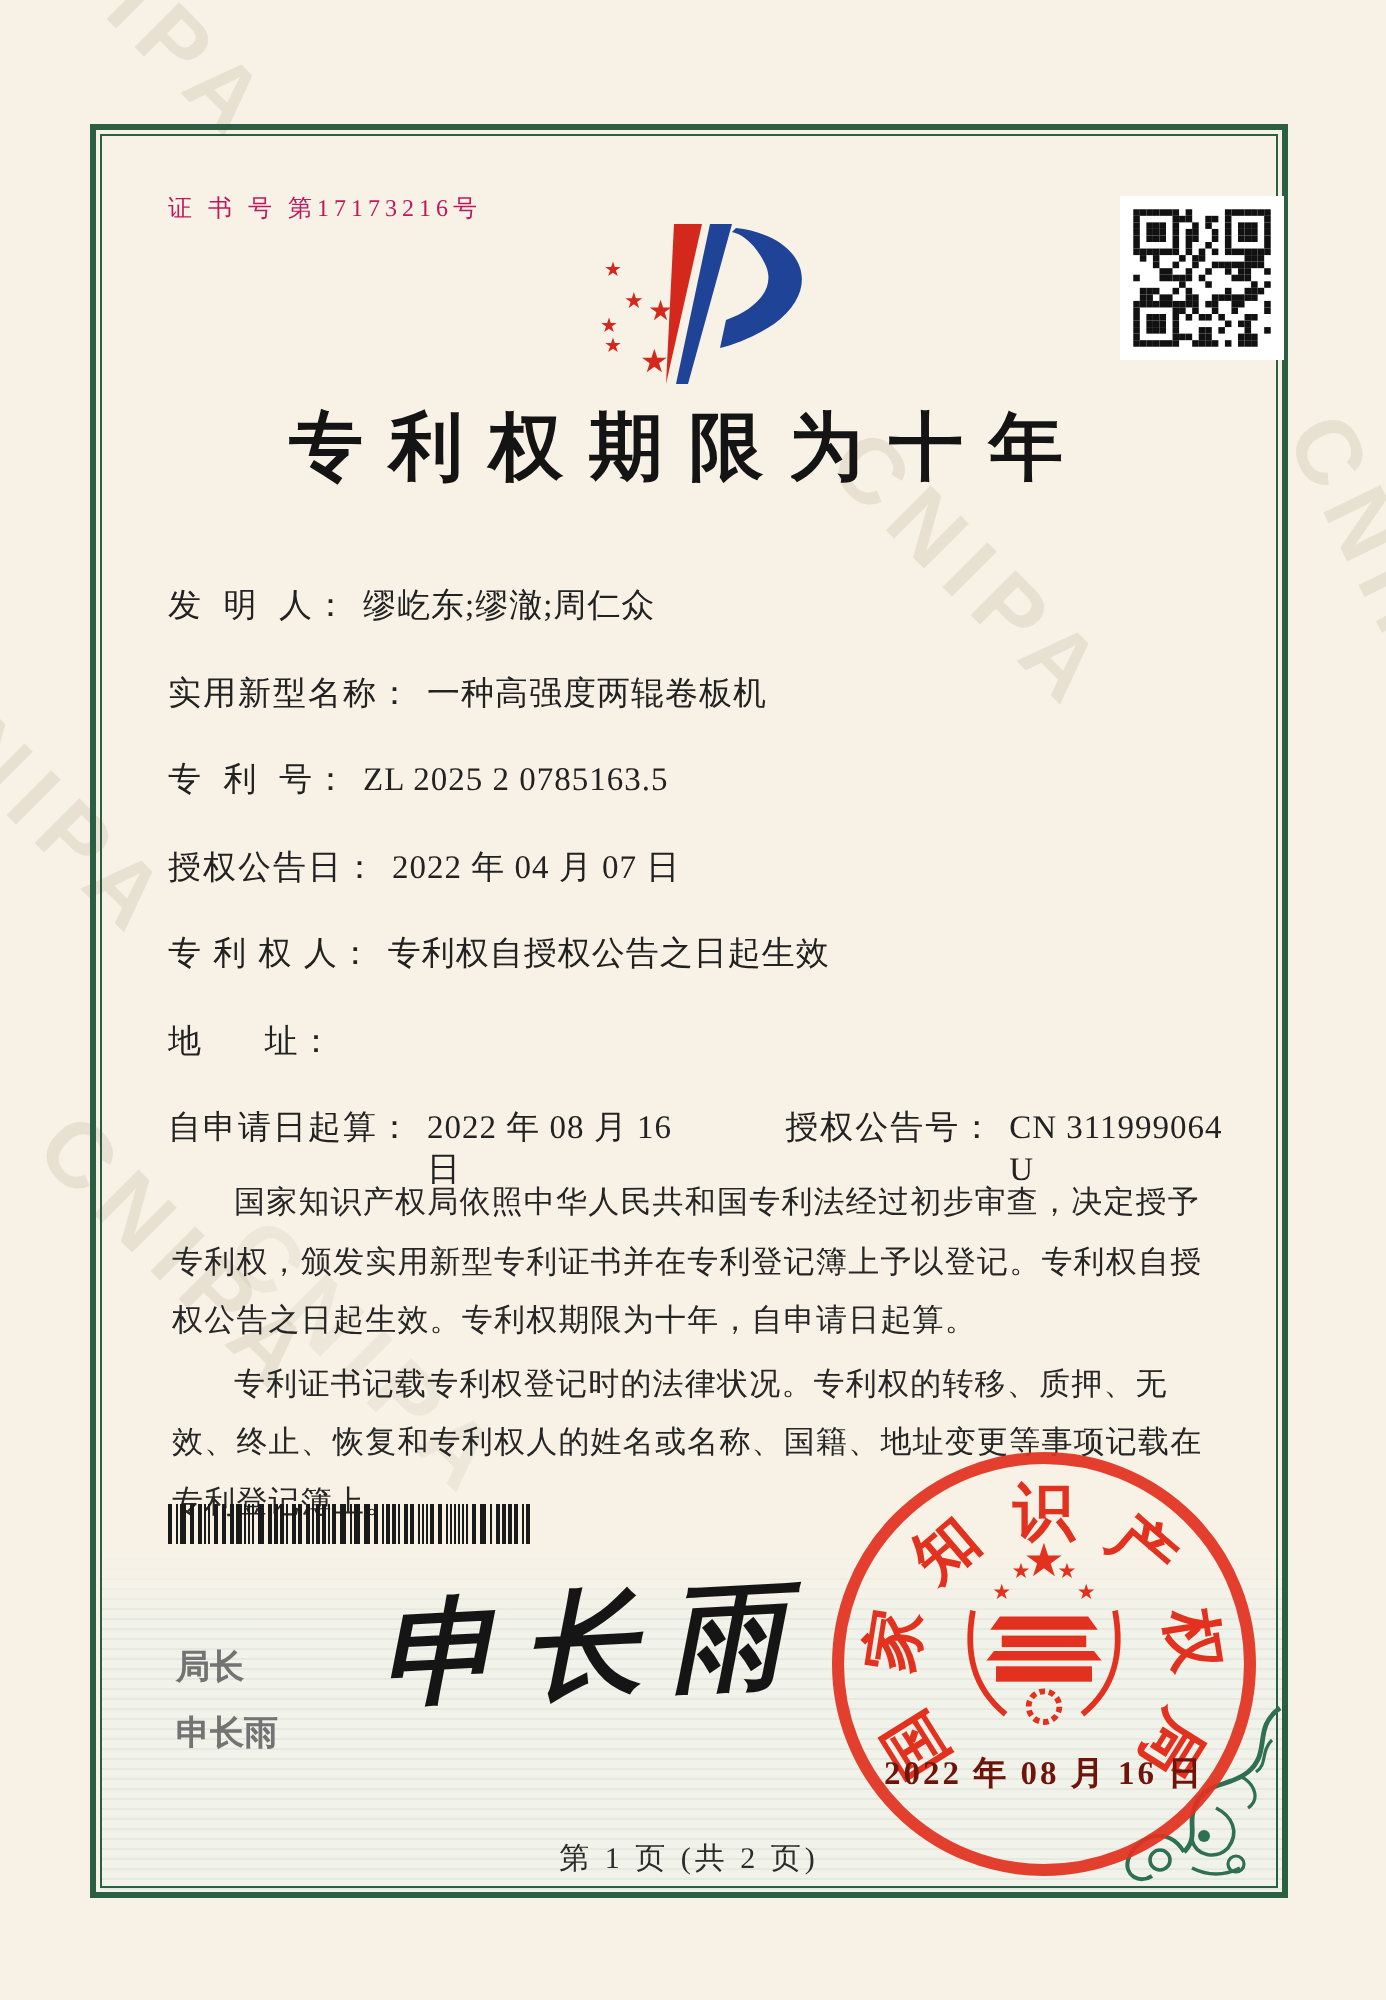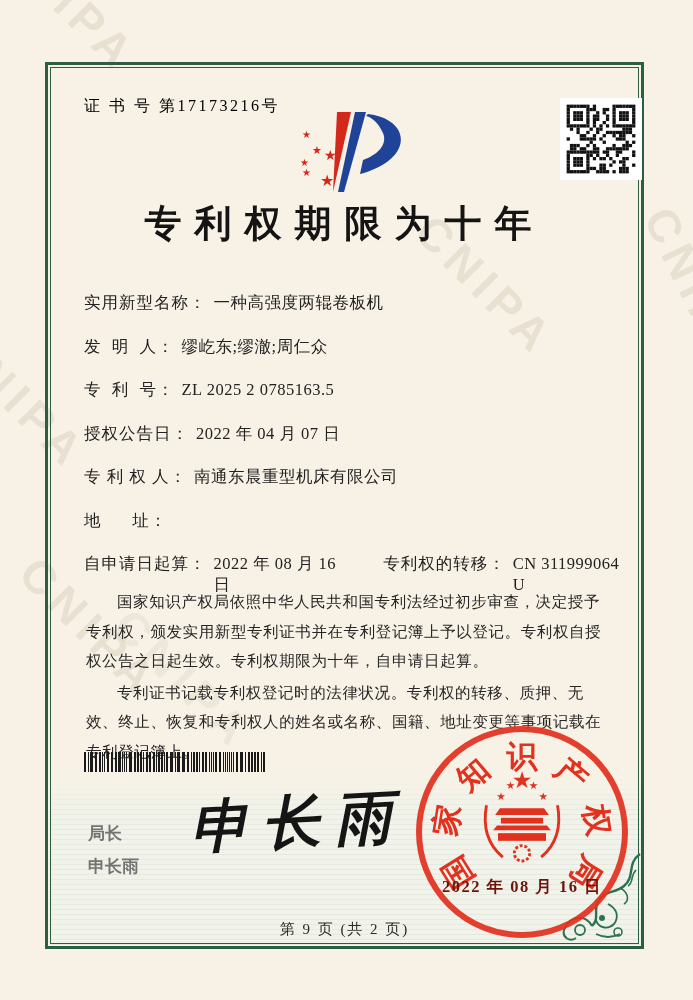--- a/index.html
+++ b/index.html
@@ -12,21 +12,21 @@
   .wm3{left:-70px;top:372px;transform:rotate(45deg);}
   .wm4{left:2px;top:600px;transform:rotate(45deg);}
   .wm5{left:608px;top:262px;transform:rotate(64deg);}
   .wm6{left:96px;top:652px;transform:rotate(45deg);color:rgba(150,138,108,0.10);}
   .wavy{position:absolute;left:50px;top:774px;width:593px;height:173px;z-index:1;
         background:repeating-linear-gradient(180deg,#e5e9e0 0 1px,#f1f2ea 1px 5px);}
   .wavy-fade{position:absolute;left:50px;top:774px;width:593px;height:40px;z-index:1;
         background:linear-gradient(180deg,#f8f2e6,rgba(248,242,230,0));}
   .frame{position:absolute;left:45px;top:62px;width:599px;height:887px;border:3px solid #2a5f43;z-index:3;box-sizing:border-box;}
   .frame::after{content:"";position:absolute;inset:2px;border:1px solid #2a5f43;}
-  .cert-no{position:absolute;left:84px;top:96px;z-index:4;font-size:16px;letter-spacing:2.5px;color:#000000;}
+  .cert-no{position:absolute;left:84px;top:96px;z-index:4;font-size:12px;letter-spacing:2.5px;color:#be185d;}
   .logo{position:absolute;left:288px;top:106px;width:150px;height:92px;z-index:4;}
   .qr{position:absolute;left:560px;top:98px;width:82px;height:82px;z-index:4;background:#fff;padding:5px;box-sizing:border-box;}
   .qr svg{width:100%;height:100%;display:block;}
   .title{position:absolute;left:45px;width:599px;top:199px;z-index:4;text-align:center;
          font-size:37px;font-weight:700;letter-spacing:13px;color:#141414;}
   .fields{position:absolute;left:84px;top:292px;width:540px;z-index:4;}
   .frow{display:flex;margin-bottom:22.5px;font-size:16.5px;line-height:21px;color:#222;}
   .frow .lbl{white-space:pre;letter-spacing:1px;}
   .frow .val{margin-left:7px;letter-spacing:0.5px;}
   .frow .lbl2{white-space:pre;margin-left:40px;letter-spacing:1px;}
@@ -305,46 +305,46 @@
         <rect x="16" y="20" width="1" height="1" fill="#111"></rect>
         <rect x="17" y="20" width="1" height="1" fill="#111"></rect>
         <rect x="18" y="20" width="1" height="1" fill="#111"></rect>
       </svg>
   </div>
 
   <div class="title">专利权期限为十年</div>
 
   <div class="fields">
       <div class="frow">
+        <span class="lbl">发  明  人：</span>
+        <span class="val">缪屹东;缪澈;周仁众</span>
+      </div>
+      <div class="frow">
         <span class="lbl">实用新型名称：</span>
         <span class="val">一种高强度两辊卷板机</span>
       </div>
       <div class="frow">
-        <span class="lbl">发  明  人：</span>
-        <span class="val">缪屹东;缪澈;周仁众</span>
-      </div>
-      <div class="frow">
         <span class="lbl">专  利  号：</span>
         <span class="val">ZL 2025 2 0785163.5</span>
       </div>
       <div class="frow">
         <span class="lbl">授权公告日：</span>
         <span class="val">2022 年 04 月 07 日</span>
       </div>
       <div class="frow">
         <span class="lbl">专 利 权 人：</span>
-        <span class="val">南通东晨重型机床有限公司</span>
+        <span class="val">专利权自授权公告之日起生效</span>
       </div>
       <div class="frow">
         <span class="lbl">地      址：</span>
       </div>
       <div class="frow">
         <span class="lbl">自申请日起算：</span>
         <span class="val">2022 年 08 月 16 日</span>
-        <span class="lbl2">专利权的转移：</span>
+        <span class="lbl2">授权公告号：</span>
         <span class="val">CN 311999064 U</span>
       </div>
     </div>
 
   <div class="paras">
       <p>国家知识产权局依照中华人民共和国专利法经过初步审查，决定授予专利权，颁发实用新型专利证书并在专利登记簿上予以登记。专利权自授权公告之日起生效。专利权期限为十年，自申请日起算。</p>
       <p>专利证书记载专利权登记时的法律状况。专利权的转移、质押、无效、终止、恢复和专利权人的姓名或名称、国籍、地址变更等事项记载在专利登记簿上。</p>
     </div>
 
   <div class="barcode">
@@ -454,15 +454,15 @@
       <circle cx="30" cy="82" r="5" stroke-width="1.8"></circle>
       <path d="M58,56 C66,60 70,68 64,76 C58,82 48,80 46,72" stroke-width="1.8"></path>
       <circle cx="52" cy="70" r="3" fill="#2e7050" stroke="none"></circle>
       <path d="M70,40 C78,44 80,52 74,56" stroke-width="1.6"></path>
       <path d="M86,22 C80,28 84,34 78,38" stroke-width="1.6"></path>
       <circle cx="68" cy="84" r="4" stroke-width="1.6"></circle>
       <path d="M46,86 C54,90 62,90 70,86" stroke-width="1.8"></path>
     </g>
   </svg>
 
-  <div class="page-info">第 9 页 (共 2 页)</div>
+  <div class="page-info">第 1 页 (共 2 页)</div>
 
 </div>
 
 </body></html>

